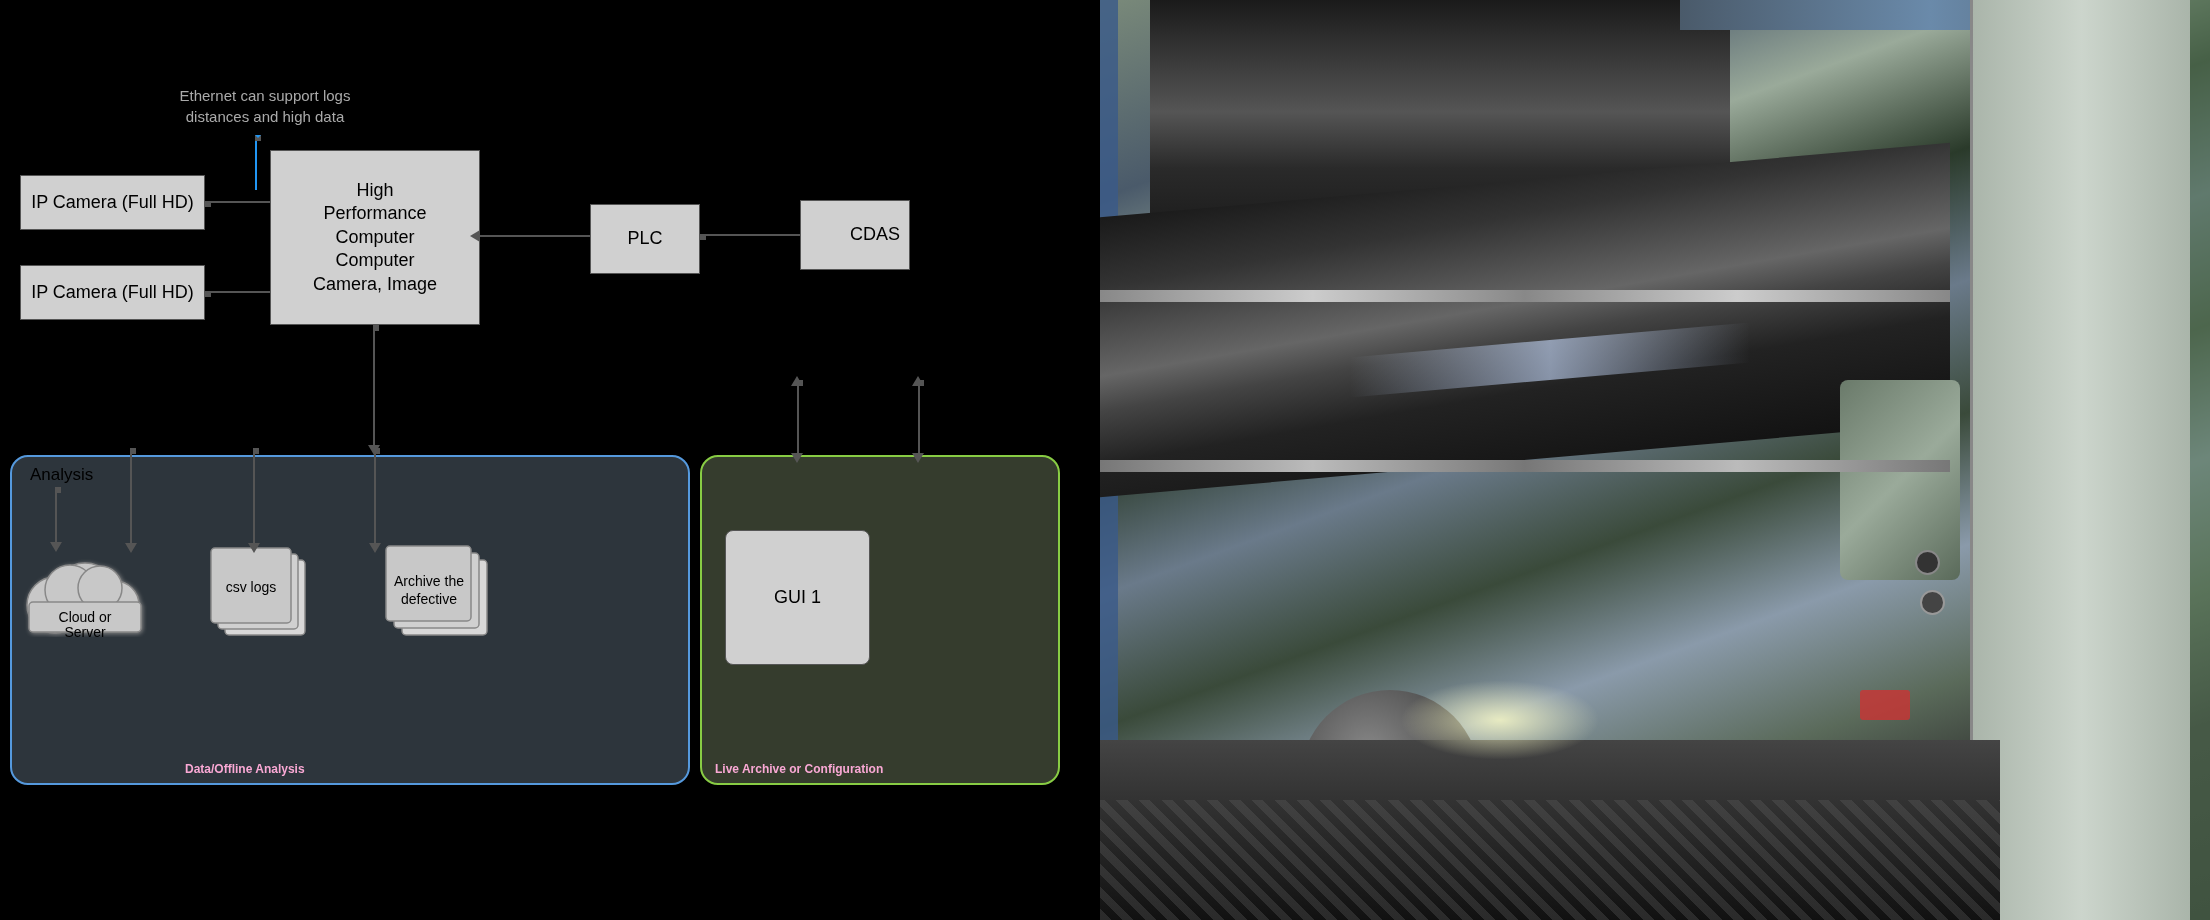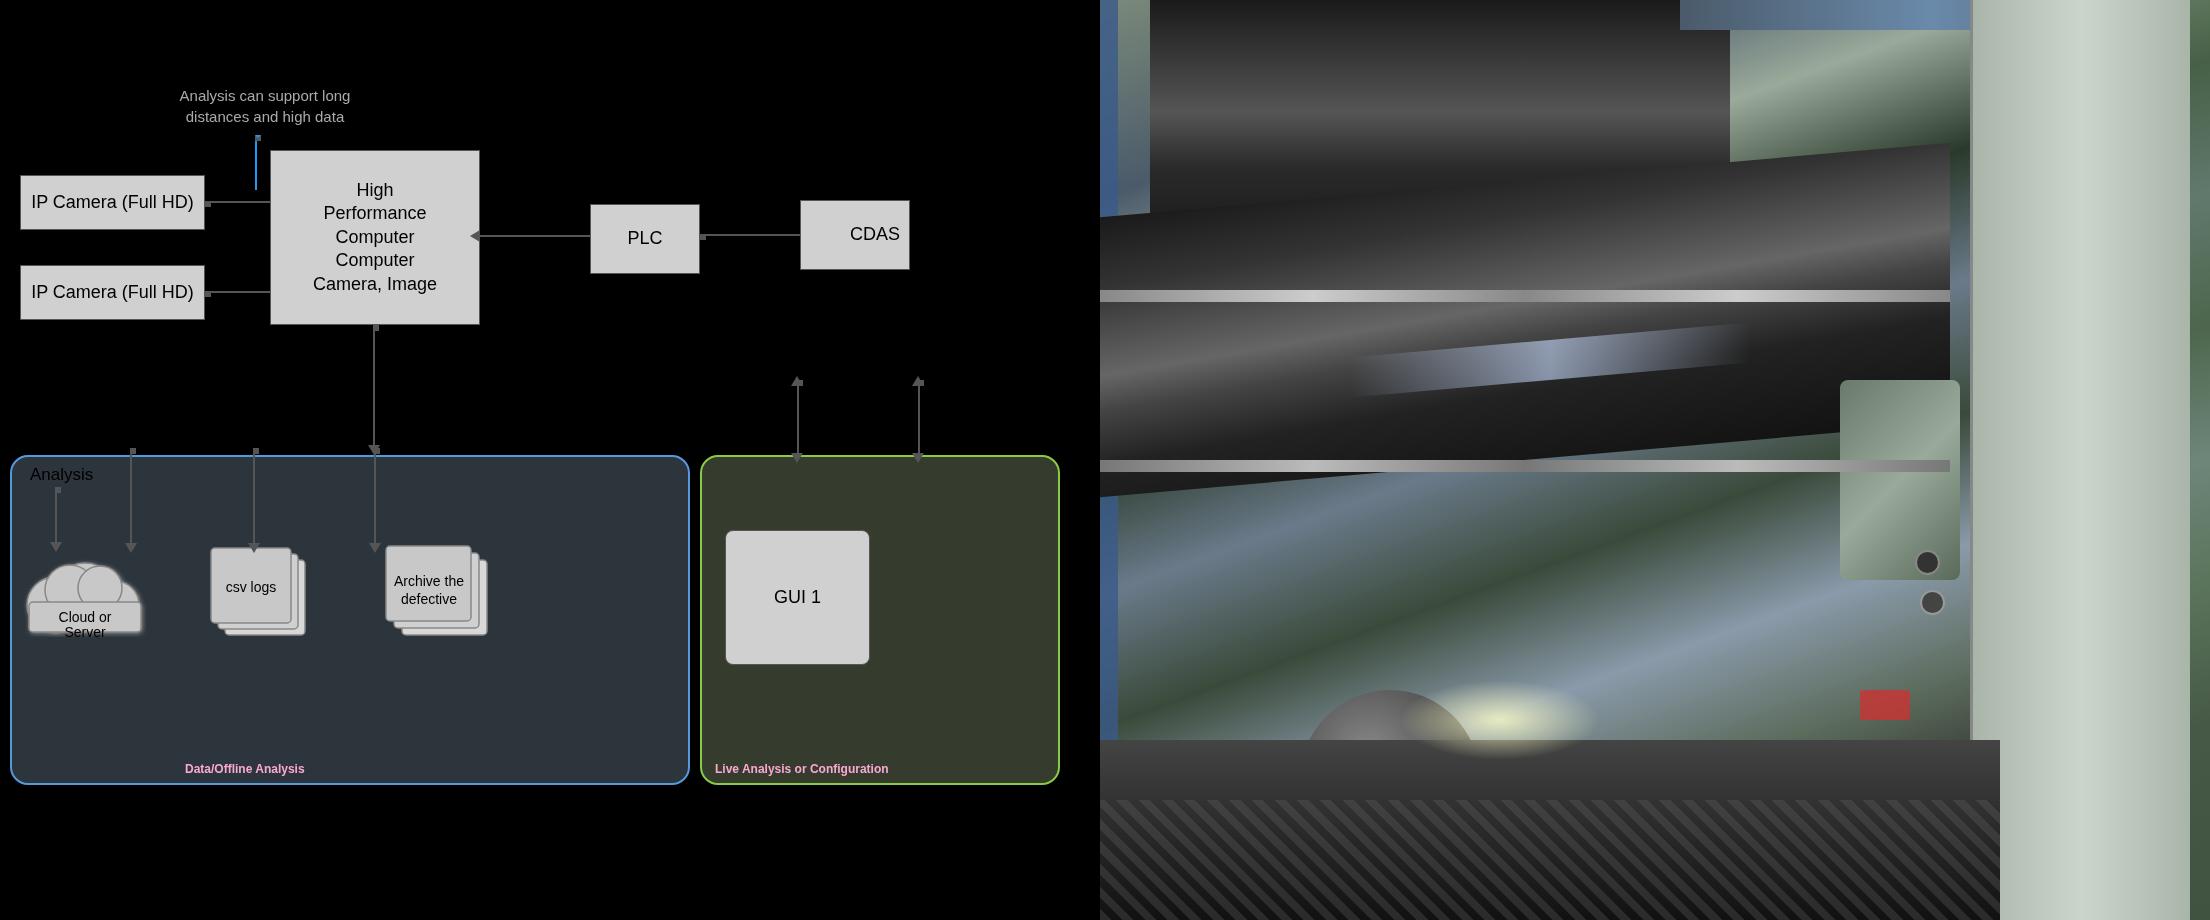--- a/index.html
+++ b/index.html
@@ -146,21 +146,21 @@
           #2a2a2a 85%,
           #1a1a1a 100%
         );
     }
   </style>
 </head>
 <body>
 
 <div id="diagram-panel">
 
-  <div class="annotation" style="left:155px; top:85px; width:220px;">Analysis can support long
+  <div class="annotation" style="left:155px; top:85px; width:220px;">Ethernet can support logs
 distances and high data</div>
 
   <div class="arrow-v arrow-blue arrow-down-blue" style="left:255px; top:135px; height:55px;"></div>
 
   <div class="box" style="left:20px; top:175px; width:185px; height:55px;">
     <span>IP Camera (Full HD)</span>
   </div>
 
   <div class="box" style="left:20px; top:265px; width:185px; height:55px;">
     <span>IP Camera (Full HD)</span>
@@ -259,21 +259,21 @@
               border-bottom:10px solid #555;"></div>
   <div style="position:absolute; left:912px; top:453px; width:0; height:0;
               border-left:6px solid transparent; border-right:6px solid transparent;
               border-top:10px solid #555;"></div>
 
   <div class="box" style="left:725px; top:530px; width:145px; height:135px; border-radius:8px;justify-content:center;">
     <span>GUI 1</span>
   </div>
 
 
-  <div class="container-label" style="left:715px; top:762px;">Live Analysis or Configuration</div>
+  <div class="container-label" style="left:715px; top:762px;">Live Archive or Configuration</div>
 
 </div>
 
 <div id="photo-panel">
 
   <div class="machine-bg"></div>
 
   <div style="position:absolute; top:0; left:0; width:18px; height:920px; background:#3a5a8a; opacity:0.8;"></div>
   <div style="position:absolute; top:0; right:0; width:22px; height:920px; background:#5a7a5a; opacity:0.6;"></div>
 

